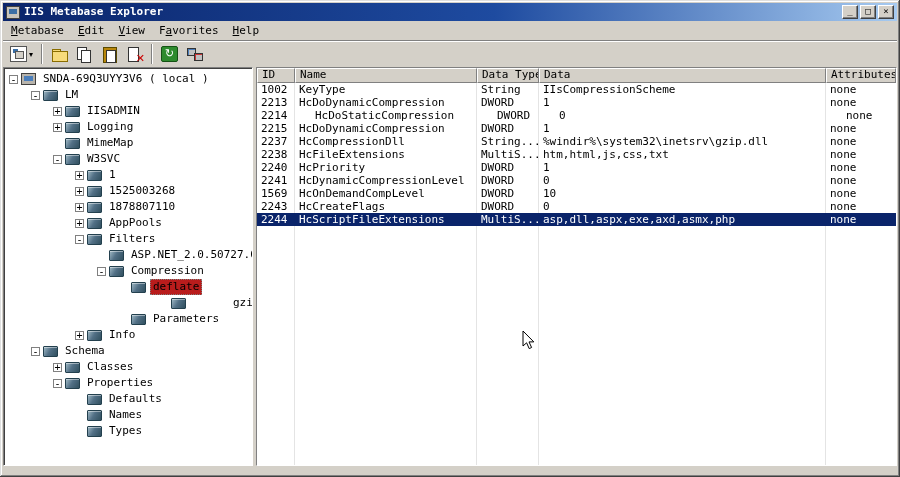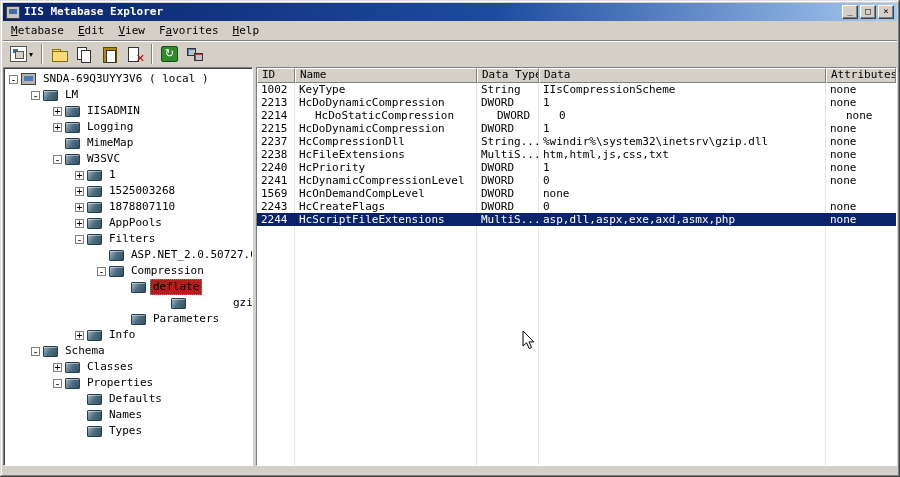--- a/index.html
+++ b/index.html
@@ -319,20 +319,21 @@
             <div class="tcell" style="width: 38px;">2241</div>
             <div class="tcell" style="width: 182px;">HcDynamicCompressionLevel</div>
             <div class="tcell" style="width: 62px;">DWORD</div>
             <div class="tcell" style="width: 287px;">0</div>
             <div class="tcell" style="width: 70px;">none</div>
           </div>
           <div class="trow">
             <div class="tcell" style="width: 38px;">1569</div>
             <div class="tcell" style="width: 182px;">HcOnDemandCompLevel</div>
             <div class="tcell" style="width: 62px;">DWORD</div>
+            <div class="tcell" style="width: 287px;">10</div>
             <div class="tcell" style="width: 70px;">none</div>
           </div>
           <div class="trow">
             <div class="tcell" style="width: 38px;">2243</div>
             <div class="tcell" style="width: 182px;">HcCreateFlags</div>
             <div class="tcell" style="width: 62px;">DWORD</div>
             <div class="tcell" style="width: 287px;">0</div>
             <div class="tcell" style="width: 70px;">none</div>
           </div>
           <div class="trow sel">

